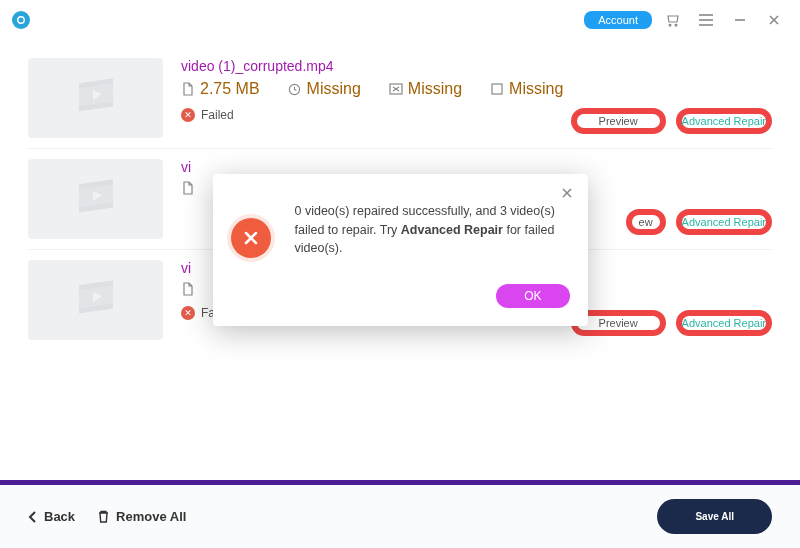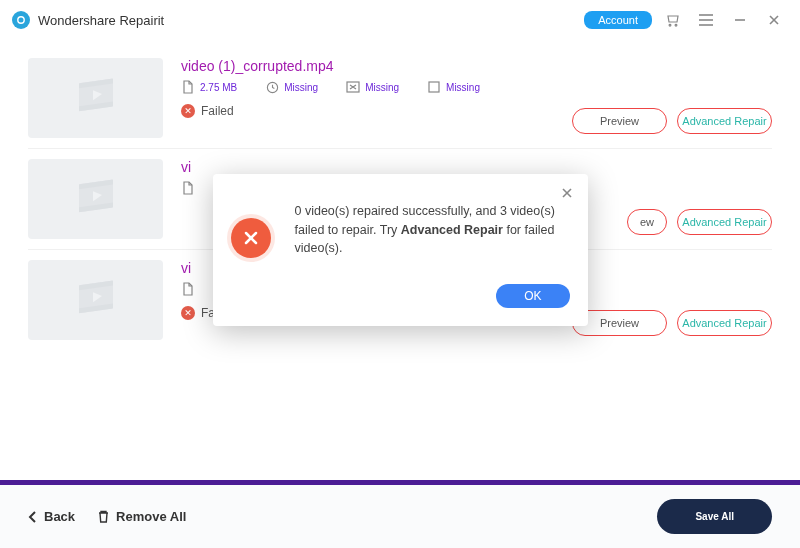--- a/index.html
+++ b/index.html
@@ -10,54 +10,53 @@
   .titlebar-spacer { flex: 1; }
   .account-btn { background: #1e9ff2; color: #fff; border: none; border-radius: 8px; padding: 3px 14px; font-size: 11px; cursor: pointer; }
   .titlebar-icon { width: 28px; height: 28px; display: flex; align-items: center; justify-content: center; color: #888; margin-left: 6px; cursor: pointer; }
   .content { padding: 8px 28px 0 28px; height: 440px; overflow: hidden; }
   .file-row { display: flex; padding: 10px 0; border-bottom: 1px solid #f0f0f0; }
   .file-row:last-child { border-bottom: none; }
   .thumb { width: 135px; height: 80px; background: #eef0f2; border-radius: 4px; display: flex; align-items: center; justify-content: center; flex-shrink: 0; }
   .thumb svg { opacity: 0.55; }
   .file-info { flex: 1; padding-left: 18px; display: flex; flex-direction: column; }
   .file-name { font-size: 14px; font-weight: 400; color: #a21caf; margin-bottom: 6px; }
-  .meta-row { display: flex; align-items: center; gap: 28px; font-size: 10px; color: #6d28d9; margin-bottom: 10px; }
+  .meta-row { display: flex; align-items: center; gap: 28px; font-size: 16px; color: #a16207; margin-bottom: 10px; }
   .meta-item { display: flex; align-items: center; gap: 5px; }
   .meta-item .mi-icon { width: 14px; height: 14px; display:flex; align-items:center; justify-content:center; color:#888; }
   .status-row { display: flex; align-items: center; gap: 6px; font-size: 12px; color: #555; }
   .status-dot { width: 14px; height: 14px; border-radius: 50%; background: #e25b4a; display:flex; align-items:center; justify-content:center; color:#fff; font-size:9px; }
   .actions { display: flex; align-items: flex-end; gap: 10px; padding-bottom: 4px; }
-  .btn-outline { min-width: 95px; height: 26px; border: 1px solid #ef4444; background: #fff; border-radius: 13px; font-size: 11px; color: #555; cursor: pointer; }
+  .btn-outline { min-width: 95px; height: 26px; border: 6px solid #ef4444; background: #fff; border-radius: 13px; font-size: 11px; color: #555; cursor: pointer; }
   .btn-outline.teal { color: #2bb6a8; }
   .footer { position: absolute; bottom: 0; left: 0; right: 0; height: 68px; background: #fafbfc; border-top: 5px solid #4c1d95; display: flex; align-items: center; padding: 0 28px; }
   .footer-left { display: flex; align-items: center; gap: 22px; }
   .back-link, .remove-link { display: flex; align-items: center; gap: 6px; font-size: 13px; font-weight: 600; color: #333; cursor: pointer; }
   .footer-spacer { flex: 1; }
   .save-btn { background: #1b2a4a; color: #fff; border: none; border-radius: 22px; padding: 12px 38px; font-size: 10px; font-weight: 600; cursor: pointer; }
   
   .modal-backdrop { position: absolute; inset: 0; display:flex; align-items:center; justify-content:center; pointer-events:none; }
   .modal { width: 375px; background: #fff; border-radius: 4px; box-shadow: 0 6px 30px rgba(0,0,0,0.25); padding: 14px 18px 18px 18px; pointer-events:auto; position: relative; top: -24px; }
   .modal-close { position: absolute; top: 10px; right: 12px; width:18px; height:18px; cursor:pointer; color:#888; display:flex; align-items:center; justify-content:center; }
   .modal-body { display:flex; align-items:flex-end; gap:24px; margin-top:14px; }
   .modal-icon { width: 40px; height: 40px; border-radius: 50%; background: #ef5c3e; display:flex; align-items:center; justify-content:center; color:#fff; flex-shrink:0; box-shadow: 0 0 0 4px rgba(239,92,62,0.15); }
   .modal-text { font-size: 12.5px; color: #444; line-height: 1.5; }
   .modal-text b { font-weight: 700; }
   .modal-footer { display:flex; justify-content:flex-end; margin-top:26px; }
-  .ok-btn { background: #3b82f6; color:#fff; border:none; border-radius: 13px; padding: 5px 28px; font-size:12px; cursor:pointer; }
+  .ok-btn { background: #d946ef; color:#fff; border:none; border-radius: 13px; padding: 5px 28px; font-size:12px; cursor:pointer; }
 </style>
 </head>
 <body>
 
 <div class="titlebar">
   <div class="logo">
     <svg width="10" height="10" viewBox="0 0 10 10">
         <circle cx="5" cy="5" r="3.2" fill="none" stroke="#fff" stroke-width="1.4"></circle>
       </svg>
   </div>
-  <div class="app-title">Wondershare Repairit</div>
   <div class="titlebar-spacer"></div>
   <button class="account-btn">Account</button>
   <div class="titlebar-icon">
     <svg width="16" height="16" viewBox="0 0 24 24" fill="none" stroke="currentColor" stroke-width="1.8">
         <path d="M6 6h15l-1.5 9h-12z"></path>
         <circle cx="9" cy="20" r="1.3"></circle>
         <circle cx="18" cy="20" r="1.3"></circle>
       </svg>
   </div>
   <div class="titlebar-icon">

